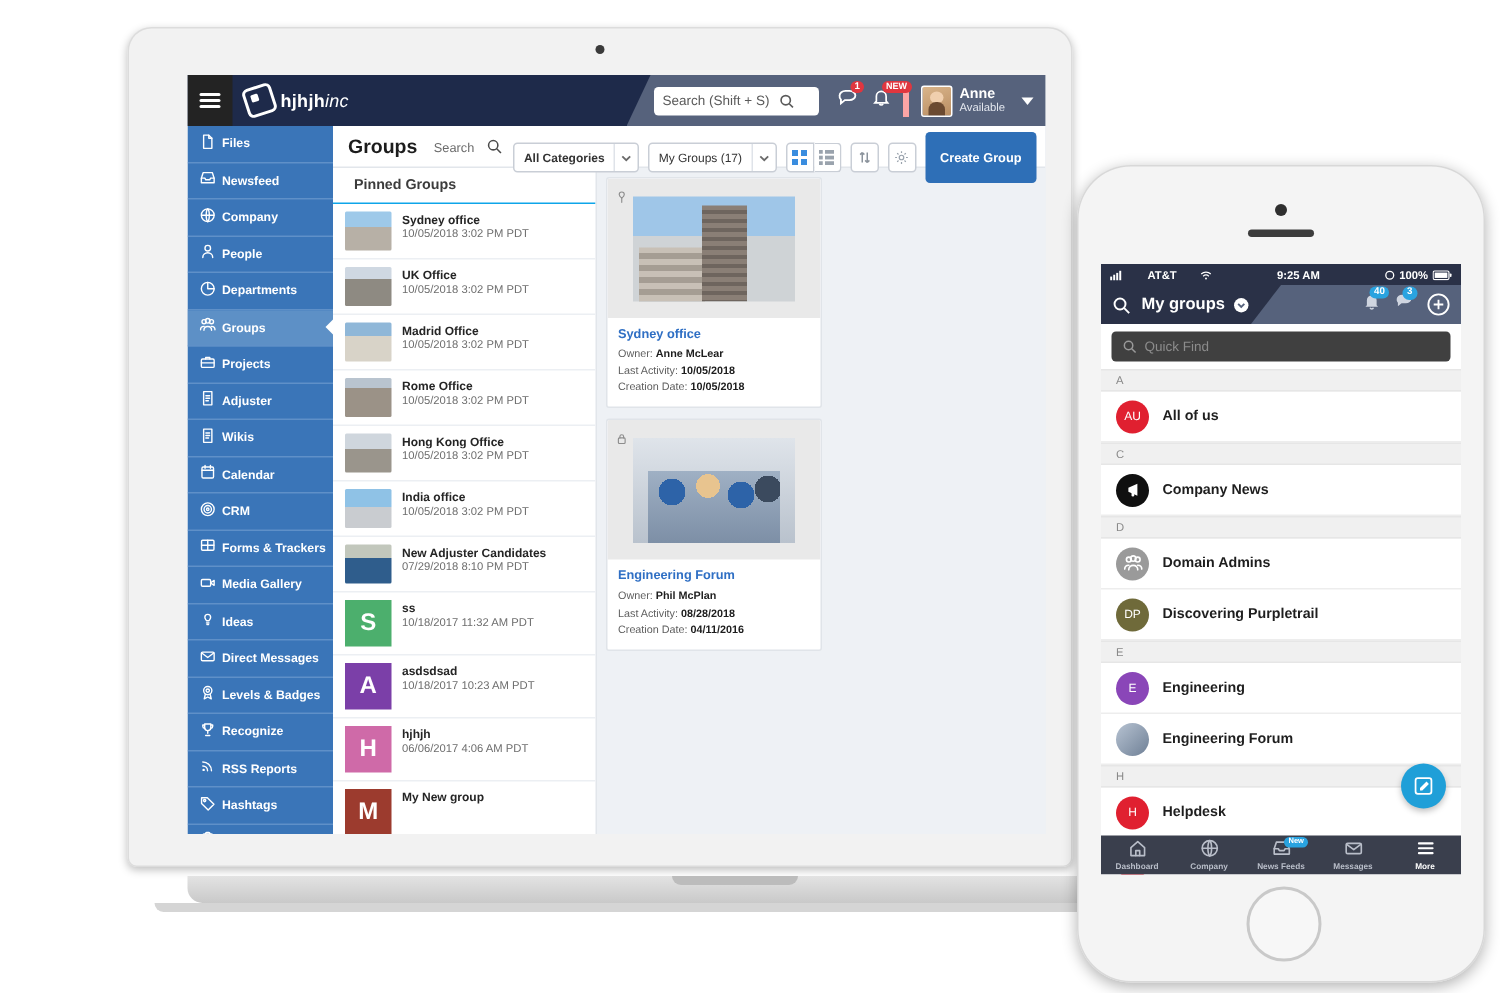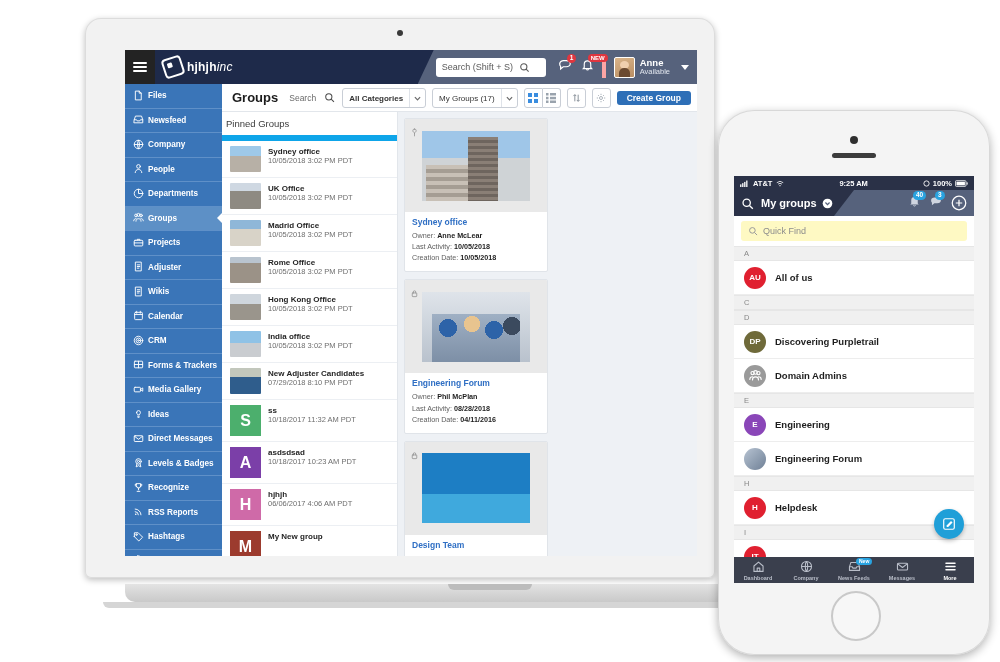--- a/index.html
+++ b/index.html
@@ -75,27 +75,27 @@
   .ch-searchicon{margin-left:8px;}
   .toolbar{position:absolute;right:6px;top:4px;display:flex;align-items:center;gap:6px;}
   .select{height:18px;background:#fff;border:1px solid #c9ced6;border-radius:3px;display:flex;align-items:center;
      font-size:8px;color:#333;font-weight:700;padding:0 0 0 6px;white-space:nowrap;}
   .select .arrow{border-left:1px solid #dfe3e9;height:100%;display:flex;align-items:center;padding:0 4px;margin-left:6px;}
   .vbtns{display:flex;}
   .vbtn{width:17px;height:18px;background:#fff;border:1px solid #c9ced6;display:flex;align-items:center;justify-content:center;}
   .vbtn:first-child{border-radius:3px 0 0 3px;}
   .vbtn:last-child{border-radius:0 3px 3px 0;border-left:none;}
   .iconbtn{width:17px;height:18px;background:#fff;border:1px solid #c9ced6;border-radius:3px;display:flex;align-items:center;justify-content:center;}
-  .createbtn{height:14px;background:#2e6fb7;color:#fff;border-radius:3px;font-size:8.5px;font-weight:700;
+  .createbtn{height:34px;background:#2e6fb7;color:#fff;border-radius:3px;font-size:8.5px;font-weight:700;
      display:flex;align-items:center;padding:0 10px;white-space:nowrap;}
 
   .panes{display:flex;height:calc(100% - 27px);}
   .pinned{width:175px;flex:0 0 auto;background:#fff;border-right:1px solid #e2e6eb;overflow:hidden;}
-  .pinned-head{height:23px;display:flex;align-items:center;padding-left:4px;font-size:9.5px;color:#3c3c3c;
-     border-bottom:6px solid #0ea5e9;font-weight:400;}
+  .pinned-head{height:23px;display:flex;align-items:center;padding-left:14px;font-size:9.5px;color:#3c3c3c;
+     border-bottom:1px solid #0ea5e9;font-weight:700;}
   .pg{display:flex;gap:7px;padding:5px 8px;border-bottom:1px solid #eceff3;align-items:flex-start;}
   .pg-thumb{width:31px;height:26px;flex:0 0 auto;border-radius:1px;overflow:hidden;position:relative;}
   .pg-letter{width:31px;height:31px;flex:0 0 auto;color:#fff;font-size:16px;font-weight:700;
      display:flex;align-items:center;justify-content:center;}
   .pg-meta{padding-top:1px;min-width:0;}
   .pg-name{font-size:8px;font-weight:700;color:#252525;white-space:nowrap;overflow:hidden;}
   .pg-date{font-size:7.5px;color:#6e6e6e;white-space:nowrap;}
 
   .cards{flex:1;padding:6px;display:flex;flex-wrap:wrap;gap:7px;align-content:flex-start;overflow:hidden;}
   .card{width:142px;background:#fff;border:1px solid #e0e4e9;border-radius:2px;overflow:hidden;flex:0 0 auto;}
@@ -127,35 +127,35 @@
   .phone-body{position:absolute;inset:0;background:#f4f4f4;border-radius:36px;
      box-shadow:0 3px 10px rgba(0,0,0,.3), inset 0 0 0 1px #d8d8d8;}
   .phone-speaker{position:absolute;left:50%;top:43px;margin-left:-22px;width:44px;height:5px;border-radius:3px;background:#3c3c3c;}
   .phone-cam{position:absolute;left:50%;top:26px;margin-left:-4px;width:8px;height:8px;border-radius:50%;background:#2f2f2f;}
   .phone-home{position:absolute;left:50%;bottom:14px;margin-left:-23px;width:46px;height:46px;border-radius:50%;
      border:2px solid #c9c9c9;background:#f7f7f7;}
   .phone-screen{position:absolute;left:16px;top:66px;right:16px;bottom:72px;background:#fff;overflow:hidden;}
 
   .p-status{height:14px;background:#2a3147;color:#fff;display:flex;align-items:center;justify-content:space-between;
      padding:0 6px;font-size:7.5px;font-weight:700;}
-  .p-status .sig{display:flex;align-items:center;gap:4px;}
+  .p-status .sig{display:flex;align-items:center;gap:16px;}
   .p-status .bat{display:flex;align-items:center;gap:3px;}
   .p-hdr{height:26px;background:#56627c;display:flex;align-items:center;padding:0 7px;position:relative;color:#fff;}
   .p-hdr-dark{position:absolute;left:0;top:0;width:120px;height:26px;background:#2a3147;
      clip-path:polygon(0 0,120px 0,100px 26px,0 26px);}
   .p-hdr-title{position:relative;font-size:11px;font-weight:700;margin-left:7px;}
   .p-hdr-right{margin-left:auto;display:flex;align-items:center;gap:8px;position:relative;}
   .p-pill{position:absolute;top:-3px;background:#29a3e0;color:#fff;font-size:6.5px;font-weight:700;
      border-radius:8px;padding:1px 3px;line-height:1;}
-  .p-quick{height:20px;margin:5px 7px;background:#fef9c3;border-radius:3px;display:flex;align-items:center;gap:5px;padding:0 7px;}
+  .p-quick{height:20px;margin:5px 7px;background:#404040;border-radius:3px;display:flex;align-items:center;gap:5px;padding:0 7px;}
   .p-quick span{font-size:9px;color:#8c8c8c;}
   .p-sec{height:13px;background:#f0f0f0;display:flex;align-items:center;padding-left:10px;font-size:7.5px;color:#888;
      border-top:1px solid #e6e6e6;border-bottom:1px solid #e6e6e6;}
   .p-item{height:33px;display:flex;align-items:center;gap:9px;padding-left:10px;border-bottom:1px solid #ededed;}
-  .p-ava{width:22px;height:22px;border-radius:50%;flex:0 0 auto;color:#fff;font-size:8px;font-weight:700;
+  .p-ava{width:22px;height:22px;border-radius:50%;flex:0 0 auto;color:#fff;font-size:8px;font-weight:400;
      display:flex;align-items:center;justify-content:center;overflow:hidden;}
   .p-name{font-size:9.5px;font-weight:700;color:#1e1e1e;}
   .p-fab{position:absolute;right:10px;bottom:44px;width:30px;height:30px;border-radius:50%;background:#1f9fd8;
      display:flex;align-items:center;justify-content:center;box-shadow:0 2px 4px rgba(0,0,0,.25);}
   .p-tabs{position:absolute;left:0;right:0;bottom:0;height:26px;background:#3a3f4d;display:flex;}
   .p-tab{flex:1;display:flex;flex-direction:column;align-items:center;justify-content:center;gap:1px;position:relative;}
   .p-tab span{font-size:5.5px;color:#b9bec9;font-weight:700;}
   .p-tab.active span{color:#fff;}
   .p-tabbadge{position:absolute;top:1px;left:50%;margin-left:2px;background:#29a3e0;color:#fff;font-size:5px;
      font-weight:700;border-radius:6px;padding:1px 3px;line-height:1;}
@@ -543,33 +543,20 @@
                         </svg></span>
                       <div class="inner img-eng"></div>
                     </div>
                     <div class="card-body">
                       <div class="card-title">Engineering Forum</div>
                       <div class="card-line"><span class="k">Owner:</span> <b>Phil McPlan</b></div>
                       <div class="card-line"><span class="k">Last Activity:</span> <b>08/28/2018</b></div>
                       <div class="card-line"><span class="k">Creation Date:</span> <b>04/11/2016</b></div>
                     </div>
                   </div>
-                  <div class="card">
-                    <div class="card-img">
-                      <span class="card-badge"><svg width="9" height="9" viewBox="0 0 16 16" fill="none" stroke="#8d8d8d" stroke-width="1.35" stroke-linecap="round" stroke-linejoin="round">
-                          <rect x="4" y="7" width="8" height="6.6" rx="1.2"></rect>
-                          <path d="M5.8 7V5.4a2.2 2.2 0 0 1 4.4 0V7"></path>
-                        </svg></span>
-                      <div class="inner img-sea"></div>
-                    </div>
-                    <div class="card-body">
-                      <div class="card-title">Design Team</div>
-                      <div class="card-line"><span class="k">Owner:</span> <b>Lee Dawson</b></div>
-                    </div>
-                  </div>
                 </div>
             </div>
           </div>
         </div>
 
       </div>
     </div>
 
     <div class="laptop-base"></div>
     <div class="laptop-foot"></div>
@@ -652,36 +639,45 @@
         <span>Quick Find</span>
       </div>
 
       <div id="phone-list-host">
           <div class="p-sec">A</div>
           <div class="p-item">
             <div class="p-ava" style="background:#e02030">AU</div>
             <div class="p-name">All of us</div>
           </div>
           <div class="p-sec">C</div>
+          <div class="p-item">
+            <div class="p-ava" style="background:#101010">
+              <svg width="13" height="13" viewBox="0 0 16 16" fill="none" stroke="#fff" stroke-width="1.35" stroke-linecap="round" stroke-linejoin="round">
+                <path d="M4 6.4 11.4 3v10L4 9.6Z" fill="#fff" stroke="none"></path>
+                <rect x="6.6" y="9" width="2.2" height="4.6" rx="1" fill="#fff" stroke="none"></rect>
+              </svg>
+            </div>
+            <div class="p-name">Company News</div>
+          </div>
           <div class="p-sec">D</div>
-          <div class="p-item">
-            <div class="p-ava" style="background:#6f6a3a">DP</div>
-            <div class="p-name">Discovering Purpletrail</div>
-          </div>
           <div class="p-item">
             <div class="p-ava" style="background:#9a9a9a">
               <svg width="13" height="13" viewBox="0 0 16 16" fill="none" stroke="#fff" stroke-width="1.35" stroke-linecap="round" stroke-linejoin="round">
                 <circle cx="4.4" cy="5" r="2"></circle>
                 <circle cx="11.6" cy="5" r="2"></circle>
                 <circle cx="8" cy="4.2" r="2.2"></circle>
                 <path d="M1 12.8c0-1.9 1.5-3.2 3.4-3.2M15 12.8c0-1.9-1.5-3.2-3.4-3.2M4.3 13.4c0-2.2 1.6-3.7 3.7-3.7s3.7 1.5 3.7 3.7"></path>
               </svg>
             </div>
             <div class="p-name">Domain Admins</div>
           </div>
+          <div class="p-item">
+            <div class="p-ava" style="background:#6f6a3a">DP</div>
+            <div class="p-name">Discovering Purpletrail</div>
+          </div>
           <div class="p-sec">E</div>
           <div class="p-item">
             <div class="p-ava" style="background:#8a46b8">E</div>
             <div class="p-name">Engineering</div>
           </div>
           <div class="p-item">
             <div class="p-ava" style="background:linear-gradient(135deg,#b7c3d2,#6f8096)"></div>
             <div class="p-name">Engineering Forum</div>
           </div>
           <div class="p-sec">H</div>

